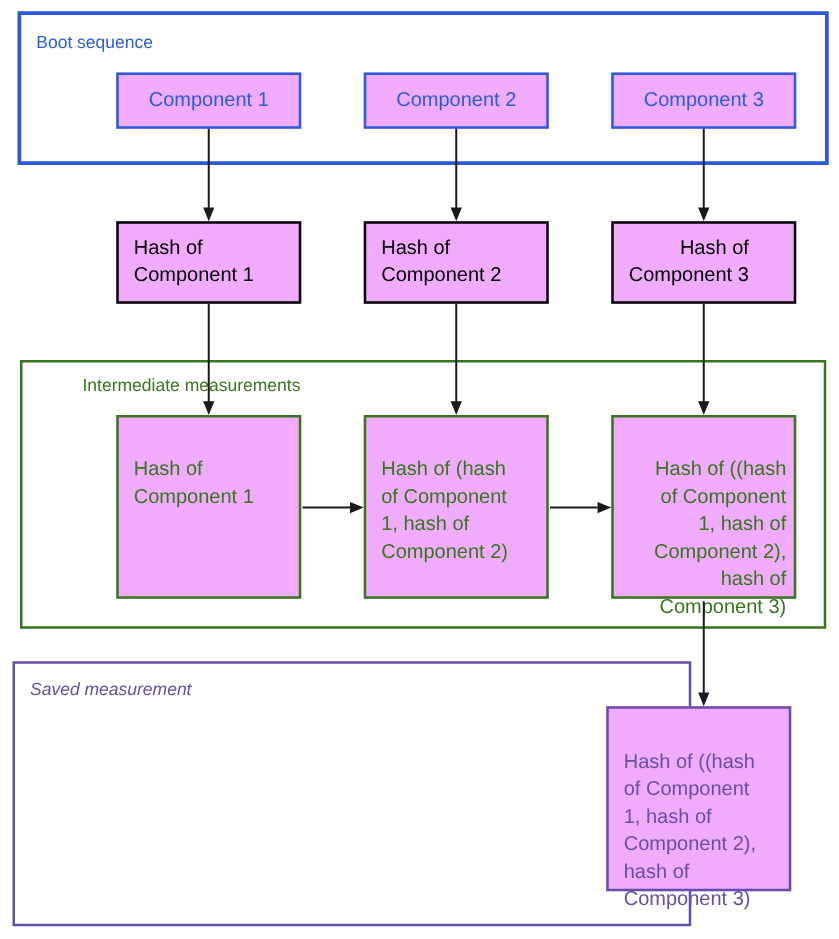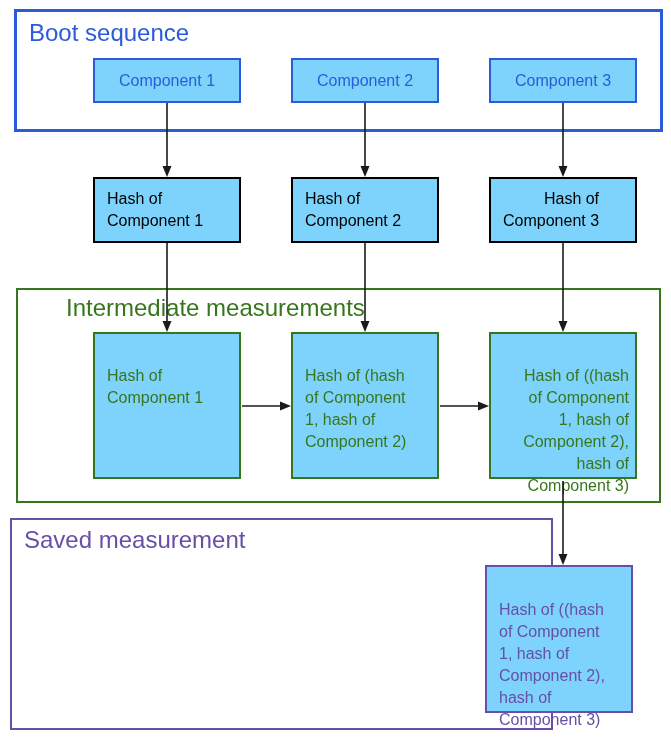--- a/index.html
+++ b/index.html
@@ -7,28 +7,28 @@
     position: relative;
     width: 671px;
     height: 751px;
     background: #ffffff;
     font-family: "Liberation Sans", sans-serif;
     overflow: hidden;
   }
   .section { position: absolute; background: #ffffff; box-sizing: border-box; }
   .section-label {
     position: absolute;
-    font-size: 24px;
+    font-size: 14px;
     line-height: 22px;
     white-space: nowrap;
   }
   .node {
     position: absolute;
     box-sizing: border-box;
-    background: #7dd3fc;
+    background: #f0abfc;
     font-size: 16px;
     line-height: 22px;
     white-space: pre-line;
   }
   .blue   { color: #2c5bd9; }
   .green  { color: #38761d; }
   .purple { color: #674ea7; }
   .black  { color: #000000; }
 
   .section.blue-b   { border: 3px solid #2c5bd9; }
@@ -115,21 +115,21 @@
   </div>
   <div class="node green measure-box col3">
     <span>Hash of ((hash
 of Component
 1, hash of
 Component 2),
 hash of
 Component 3)</span>
   </div>
 
-  <div class="section purple-b" style="left:10px; top:518px; width:543px; height:212px;">
+  <div class="section purple-b" style="left:10px; top:529px; width:543px; height:212px;font-style:italic;">
     <div class="section-label purple" style="left:12px; top:9px;">Saved measurement</div>
   </div>
   <div class="node purple saved-box">
     <span>Hash of ((hash
 of Component
 1, hash of
 Component 2),
 hash of
 Component 3)</span>
   </div>

